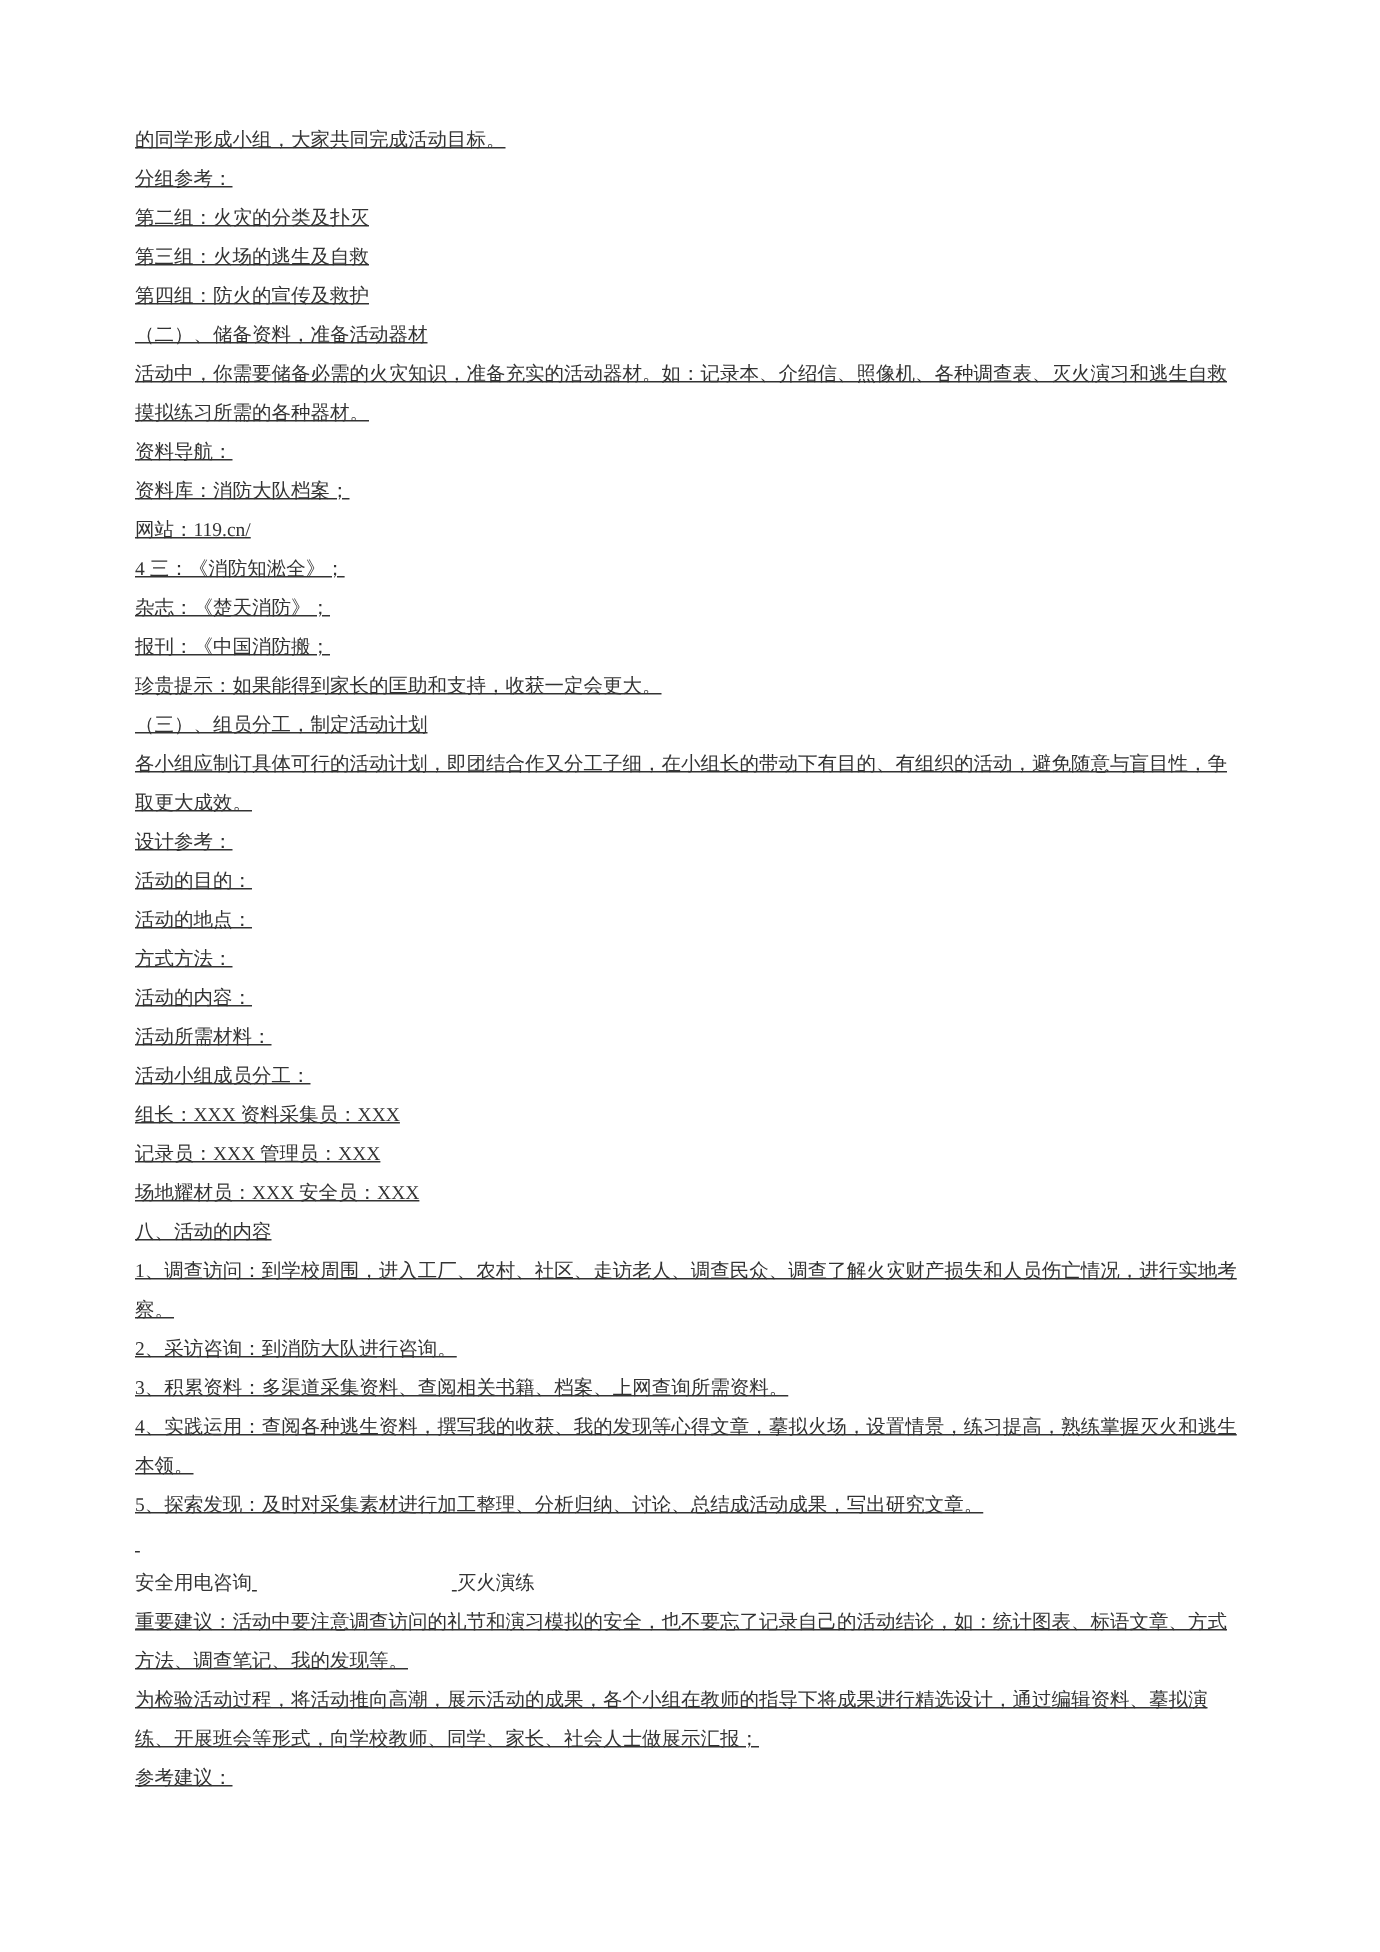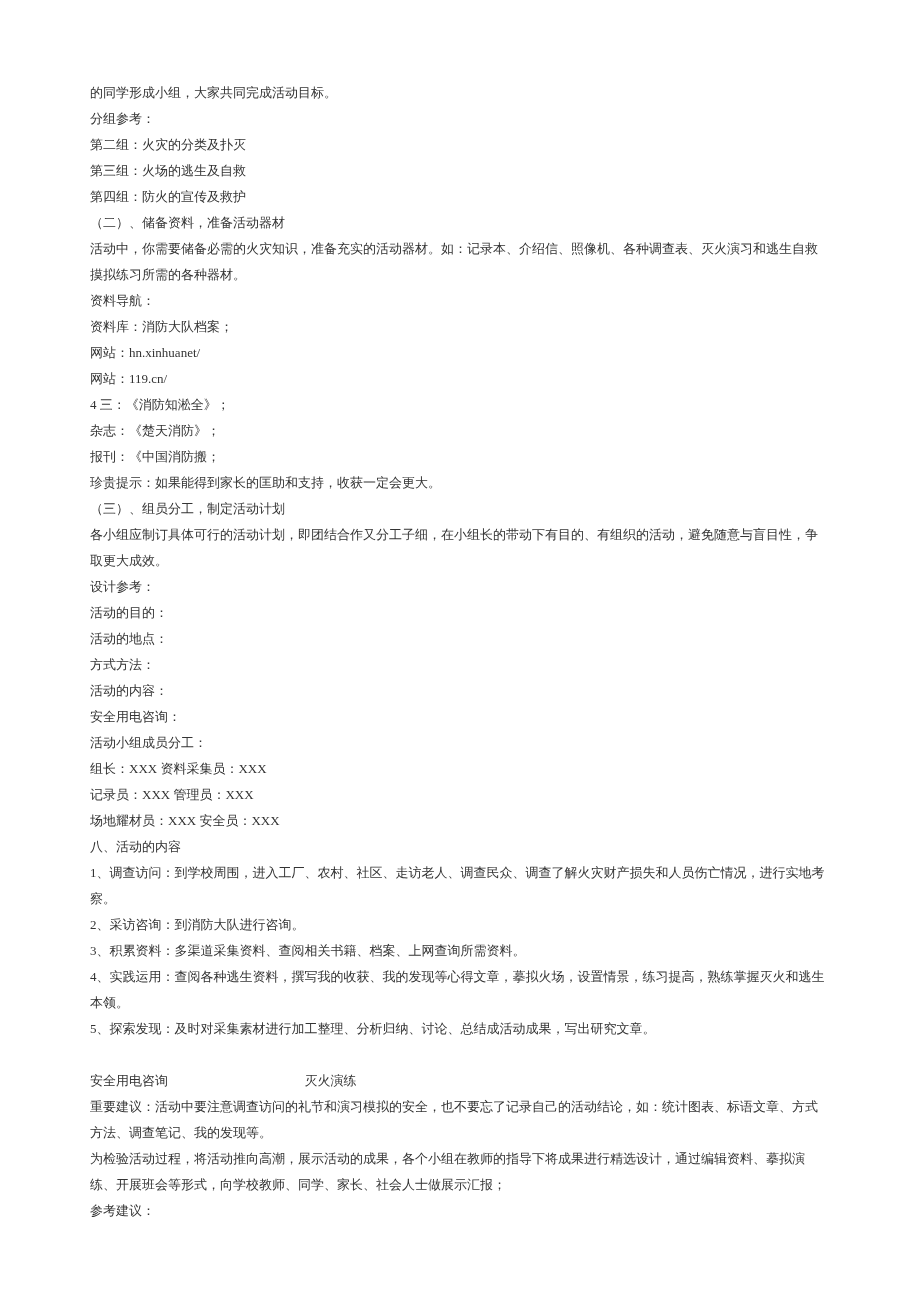--- a/index.html
+++ b/index.html
@@ -8,20 +8,21 @@
     background: #ffffff;
     font-family: "SimSun", "宋体", serif;
     font-size: 13px;
     line-height: 2.0;
     color: #333333;
     width: 920px;
     box-sizing: border-box;
   }
   .line {
     display: block;
+    text-decoration: underline;
   }
   .indent-label {
     display: inline-block;
   }
   .spacer-inline {
     display: inline-block;
     width: 130px;
   }
 </style>
 </head>
@@ -31,34 +32,33 @@
 
   <span class="line">的同学形成小组，大家共同完成活动目标。</span>
   <span class="line">分组参考：</span>
   <span class="line">第二组：火灾的分类及扑灭</span>
   <span class="line">第三组：火场的逃生及自救</span>
   <span class="line">第四组：防火的宣传及救护</span>
   <span class="line">（二）、储备资料，准备活动器材</span>
   <span class="line">活动中，你需要储备必需的火灾知识，准备充实的活动器材。如：记录本、介绍信、照像机、各种调查表、灭火演习和逃生自救摸拟练习所需的各种器材。</span>
   <span class="line">资料导航：</span>
   <span class="line">资料库：消防大队档案；</span>
-  <span class="line">网站：hn.xinhuanet/</span>
   <span class="line">网站：119.cn/</span>
   <span class="line">4 三：《消防知淞全》；</span>
   <span class="line">杂志：《楚天消防》；</span>
   <span class="line">报刊：《中国消防搬；</span>
   <span class="line">珍贵提示：如果能得到家长的匡助和支持，收获一定会更大。</span>
   <span class="line">（三）、组员分工，制定活动计划</span>
   <span class="line">各小组应制订具体可行的活动计划，即团结合作又分工子细，在小组长的带动下有目的、有组织的活动，避免随意与盲目性，争取更大成效。</span>
   <span class="line">设计参考：</span>
   <span class="line">活动的目的：</span>
   <span class="line">活动的地点：</span>
   <span class="line">方式方法：</span>
   <span class="line">活动的内容：</span>
-  <span class="line">安全用电咨询：</span>
+  <span class="line">活动所需材料：</span>
   <span class="line">活动小组成员分工：</span>
   <span class="line">组长：XXX 资料采集员：XXX</span>
   <span class="line">记录员：XXX 管理员：XXX</span>
   <span class="line">场地耀材员：XXX 安全员：XXX</span>
   <span class="line">八、活动的内容</span>
   <span class="line">1、调查访问：到学校周围，进入工厂、农村、社区、走访老人、调查民众、调查了解火灾财产损失和人员伤亡情况，进行实地考察。</span>
   <span class="line">2、采访咨询：到消防大队进行咨询。</span>
   <span class="line">3、积累资料：多渠道采集资料、查阅相关书籍、档案、上网查询所需资料。</span>
   <span class="line">4、实践运用：查阅各种逃生资料，撰写我的收获、我的发现等心得文章，摹拟火场，设置情景，练习提高，熟练掌握灭火和逃生本领。</span>
   <span class="line">5、探索发现：及时对采集素材进行加工整理、分析归纳、讨论、总结成活动成果，写出研究文章。</span>

